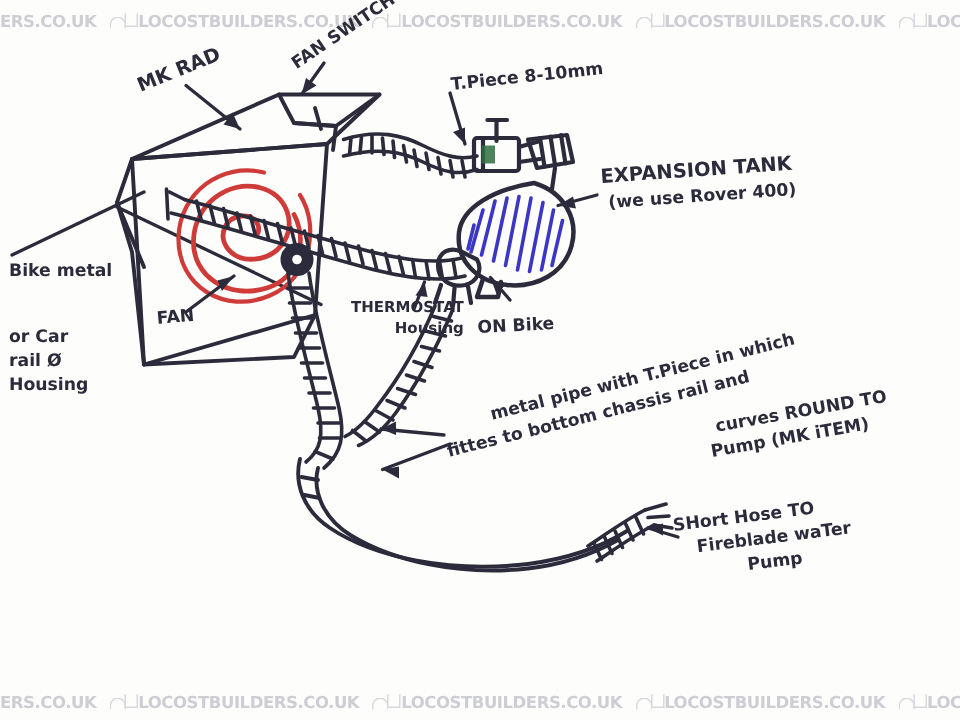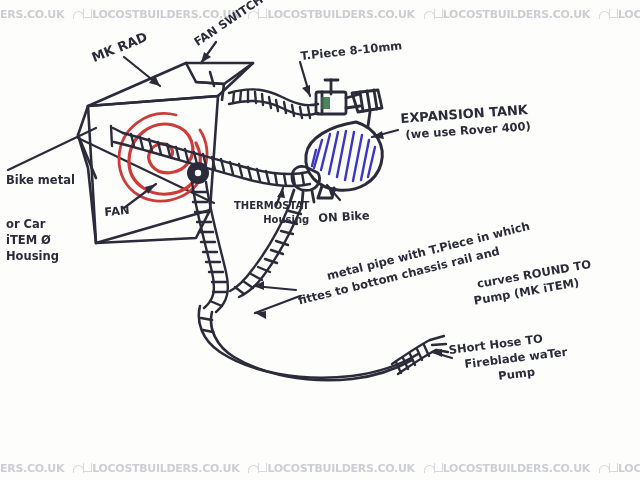--- a/index.html
+++ b/index.html
@@ -354,21 +354,21 @@
   <div class="hw med" style="left:300px; top:50px; transform: rotate(-6deg); transform-origin: left top;">T.Piece 8-10mm</div>
 
   <div style="position:absolute; left:400px; top:112px; transform: rotate(-4deg); transform-origin: left top;">
     <div class="hw big" style="position:relative; left:0; top:0;">EXPANSION TANK</div>
     <div class="hw med" style="position:relative; left:4px; top:2px;">(we use Rover 400)</div>
   </div>
 
   <div style="position:absolute; left:6px; top:174px;">
     <div class="hw med" style="position:relative;">Bike metal</div>
     <div class="hw med" style="position:relative; top:3px;margin-top:28px;">or Car</div>
-    <div class="hw med" style="position:relative; top:6px;">iTEM Ø</div>
+    <div class="hw med" style="position:relative; top:6px;">rail Ø</div>
     <div class="hw med" style="position:relative; top:9px;">Housing</div>
   </div>
 
   <div class="hw med" style="left:104px; top:206px; transform: rotate(-5deg); transform-origin: left top;">FAN</div>
 
   <div style="position:absolute; left:234px; top:200px;">
     <div class="hw small" style="position:relative;">THERMOSTAT</div>
     <div class="hw small" style="position:relative; top:3px;text-align:right;">Housing</div>
   </div>
 

